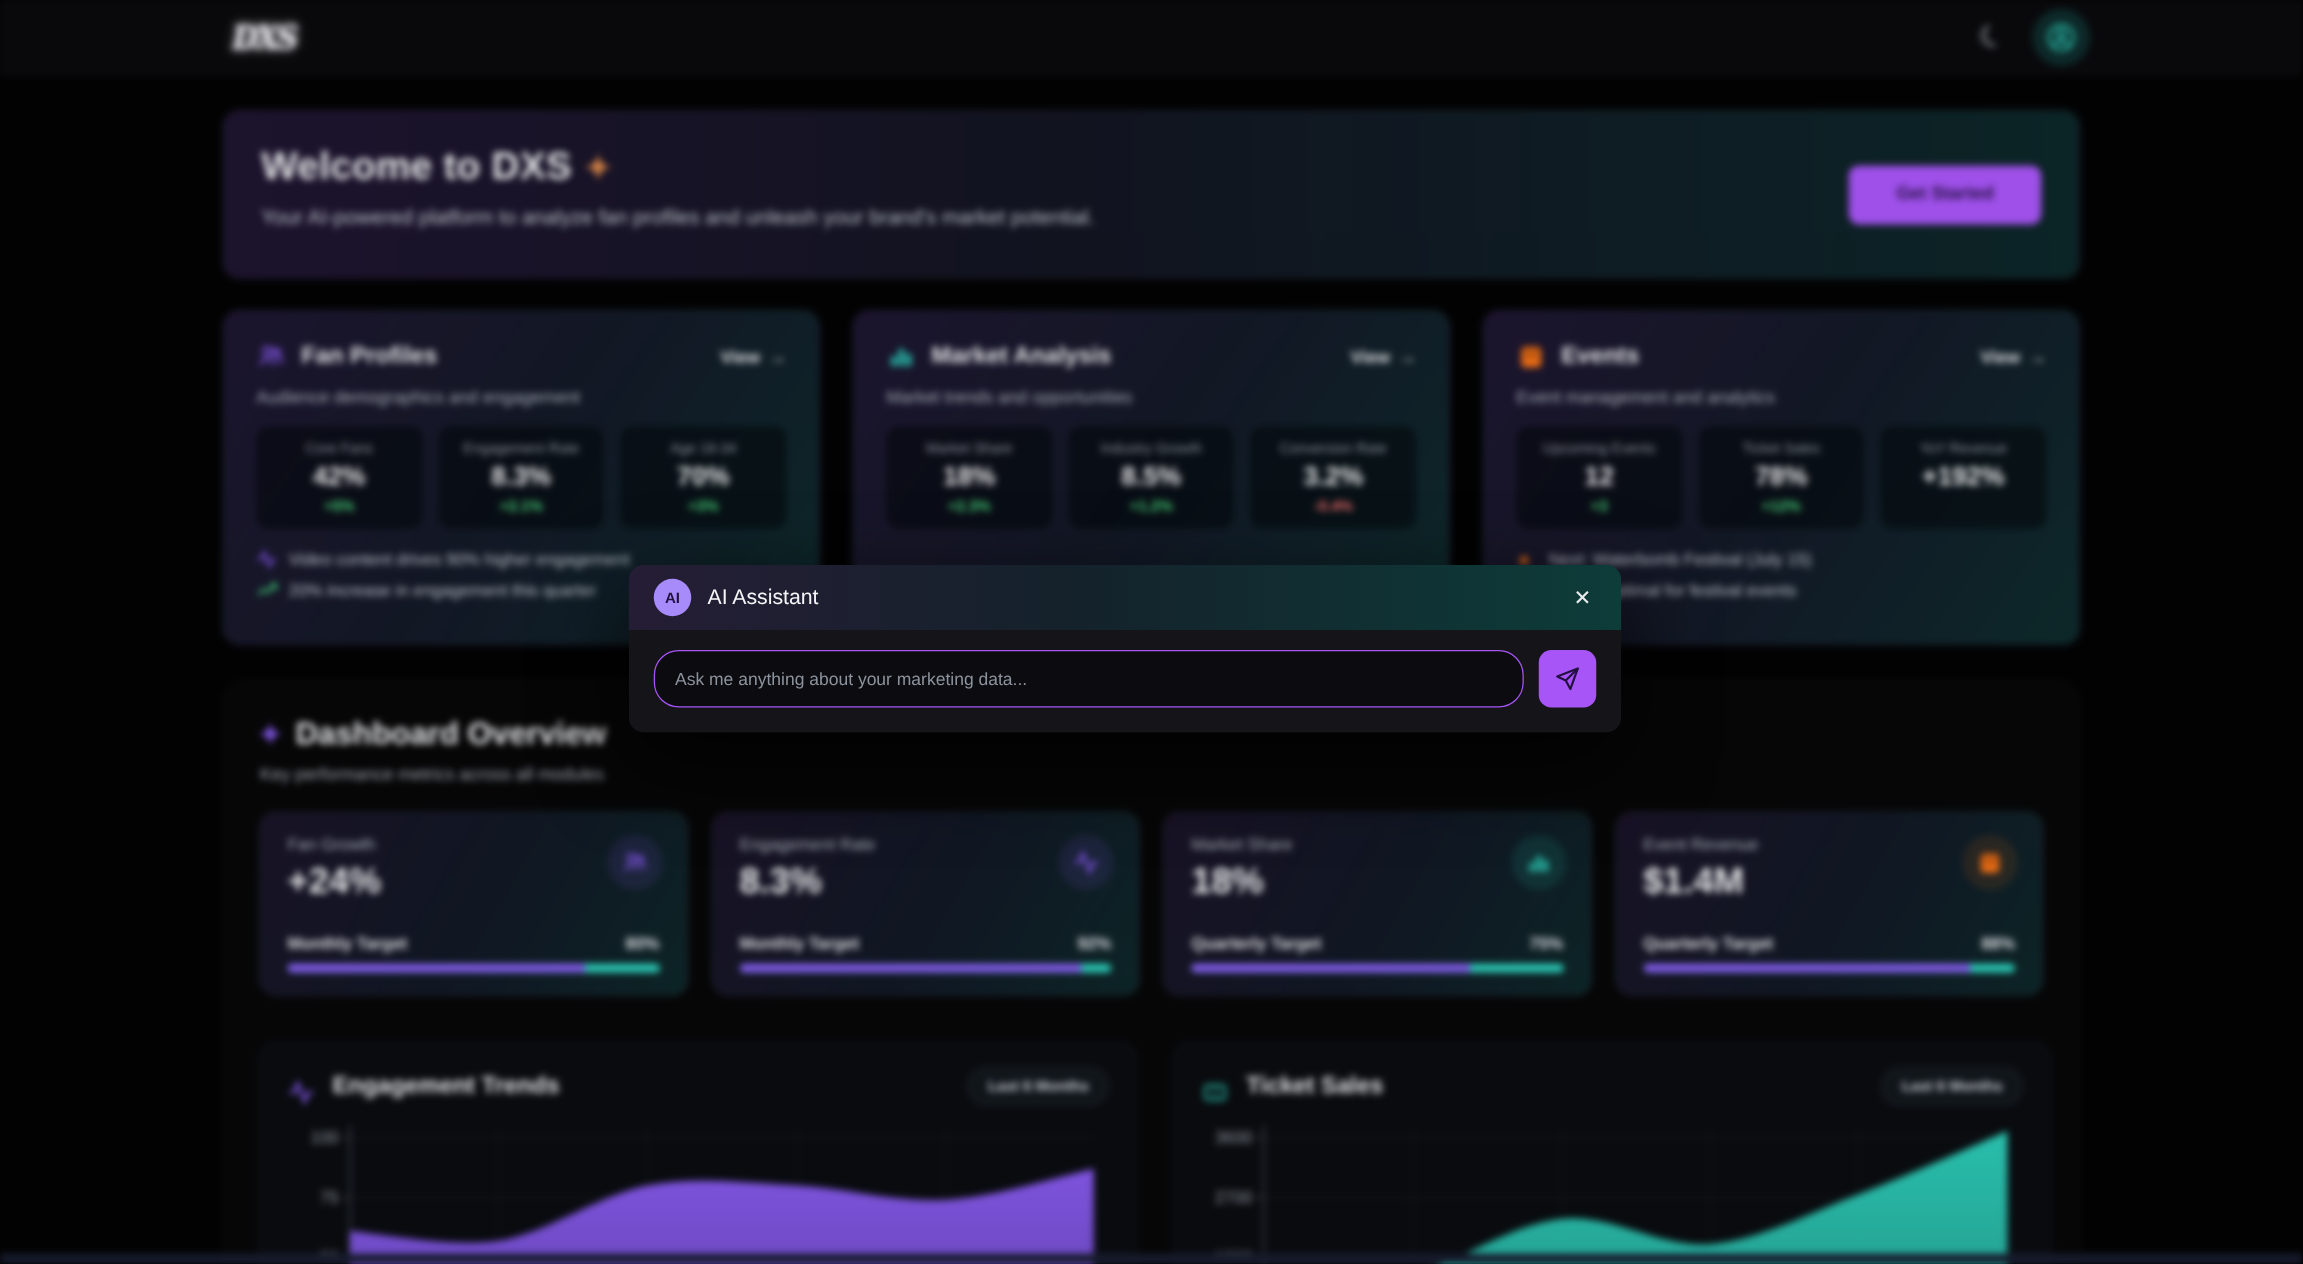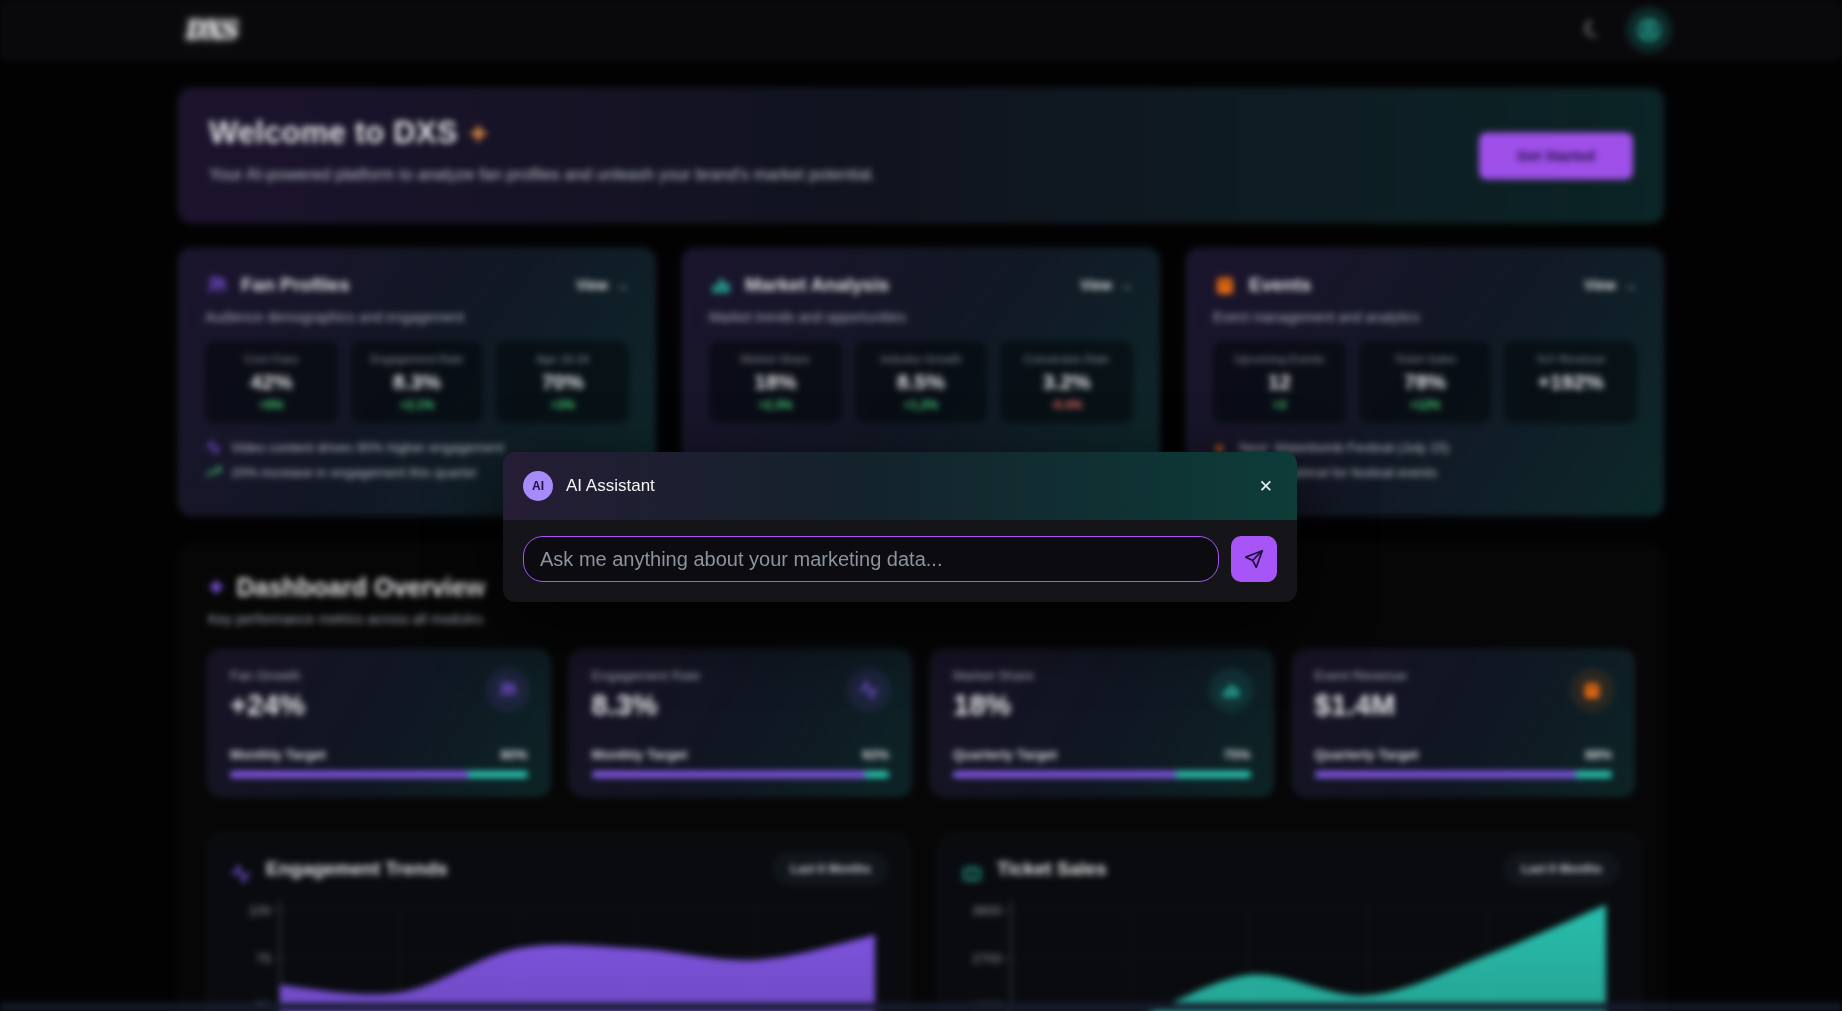--- a/index.html
+++ b/index.html
@@ -89,31 +89,31 @@
   .chart-head h3 { font-size:19px; font-weight:bold; color:#f1f2f4; flex:1; }
   .badge { background:#11161c; border:1px solid #262d36; border-radius:999px;
     padding:7px 15px; font-size:12px; font-weight:bold; color:#d6dbe1; }
   .chart-card svg { margin-top:10px; display:block; }
 
   .bottom-strip { position:absolute; left:0; right:0; bottom:0; height:8px; background:#181d30; }
 
   
   .modal { position:absolute; left:503px; top:452px; width:794px; border-radius:12px;
     box-shadow:0 24px 70px rgba(0,0,0,0.75); z-index:10; overflow:hidden; }
-  .modal-head { height:68px; display:flex; align-items:center; gap:13px; padding:0 20px;
+  .modal-head { height:52px; display:flex; align-items:center; gap:13px; padding:0 20px;
     background:linear-gradient(90deg,#251d35 0%, #14222b 45%, #0d3c39 100%); }
   .ai-avatar { width:30px; height:30px; border-radius:50%; background:#a78bfa;
     display:flex; align-items:center; justify-content:center; font-size:12px;
     font-weight:bold; color:#221040; }
   .modal-title { font-size:17px; font-weight:normal; color:#f4f5f7; flex:1; }
   .modal-close { background:none; border:none; color:#e9ebee; font-size:17px;
     cursor:pointer; padding:4px; line-height:1; }
   .modal-body { background:#141419; padding:16px 20px 20px; display:flex; gap:12px; }
   .ask-input { flex:1; height:46px; background:#0b0b10; border:1.6px solid #a855f7;
-    border-radius:20px; padding:0 16px; font-size:20px; color:#e8eaee; outline:none;
+    border-radius:20px; padding:0 16px; font-size:14px; color:#e8eaee; outline:none;
     font-family:"Liberation Sans", sans-serif; }
   .ask-input::placeholder { color:#8d939d; }
   .send-btn { width:46px; height:46px; border:none; border-radius:10px; background:#a855f7;
     cursor:pointer; display:flex; align-items:center; justify-content:center; }
 </style>
 </head>
 <body>
 
 <div class="page">
   <div class="blurwrap">

